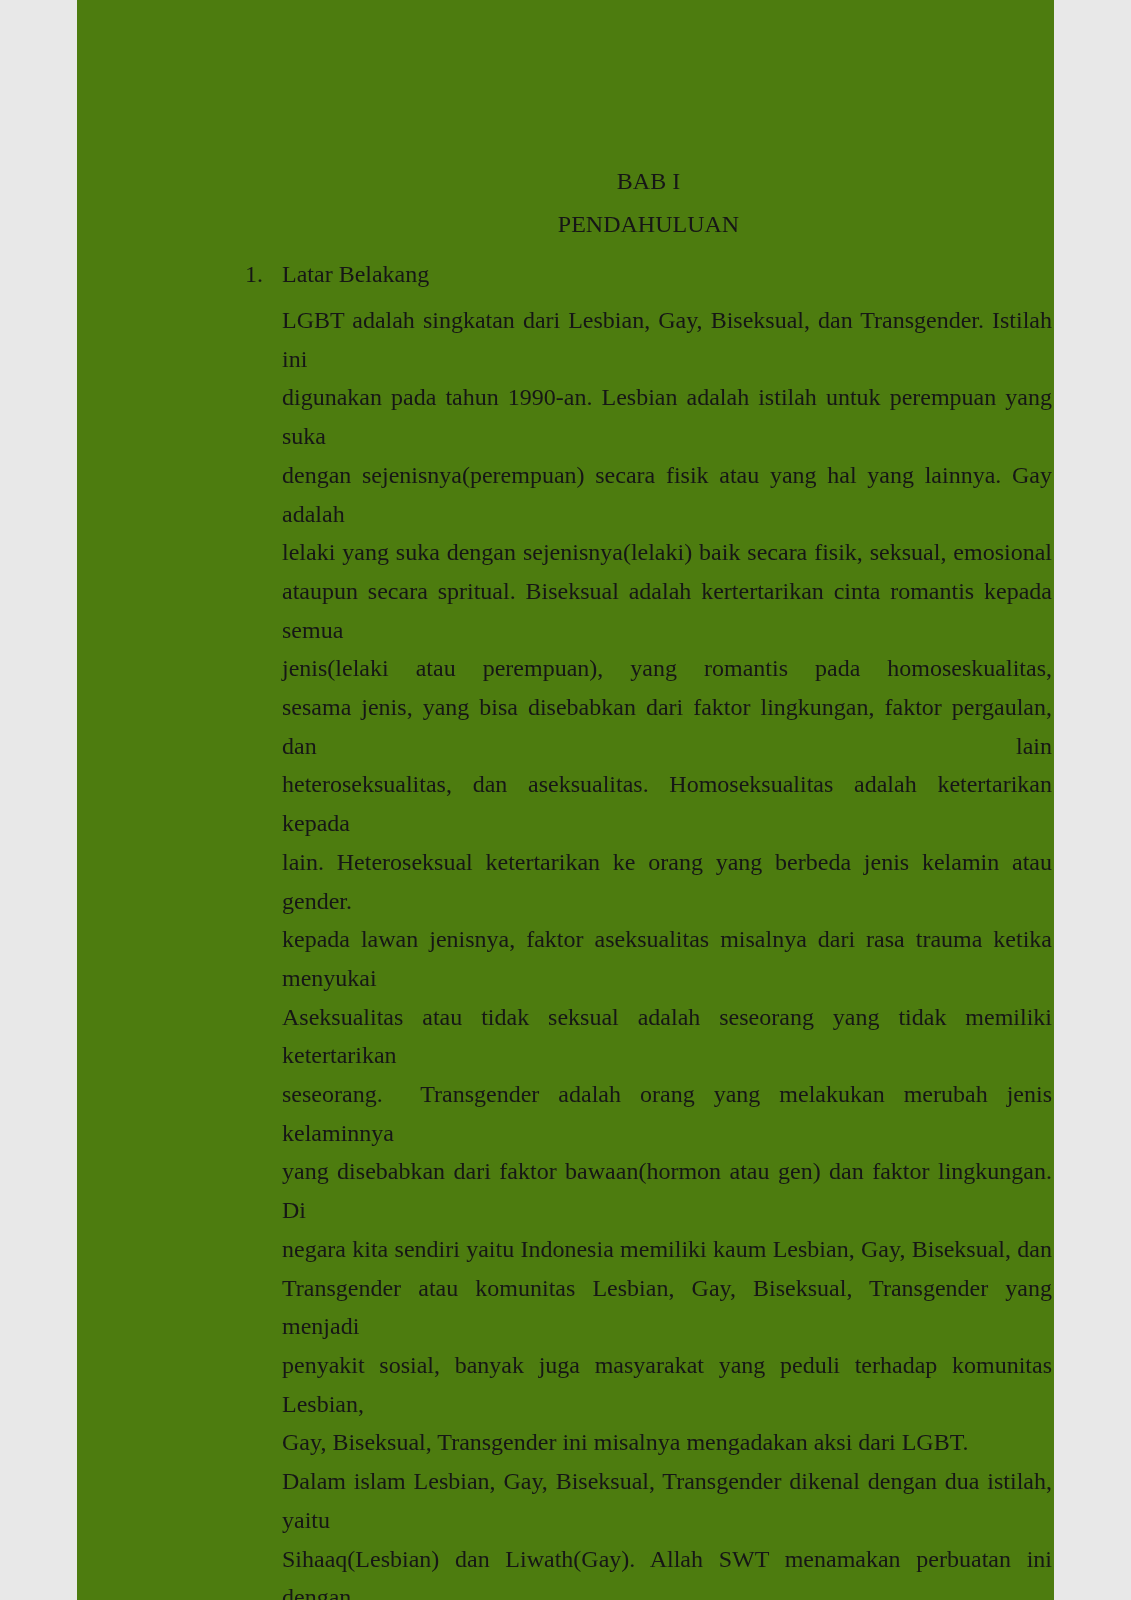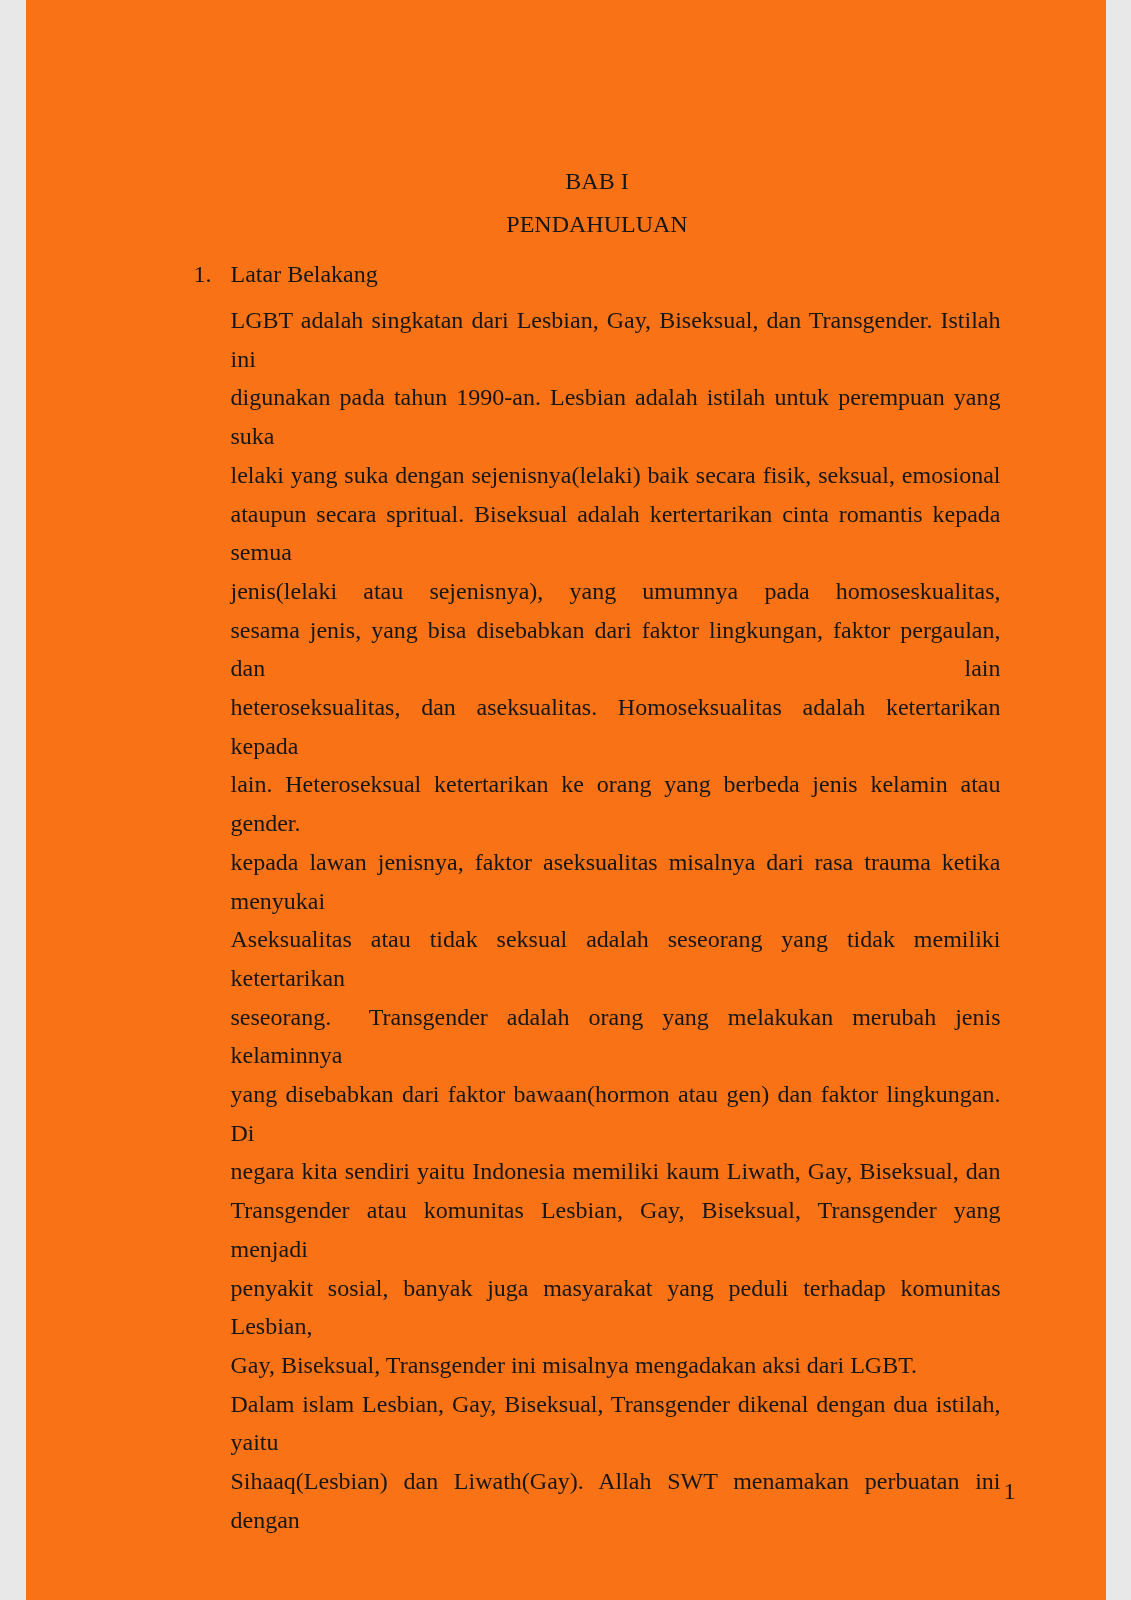--- a/index.html
+++ b/index.html
@@ -1,19 +1,19 @@
 <!DOCTYPE html>
 <html><head>
 <meta charset="utf-8">
 <style>
   html,body{margin:0;padding:0;background:#e8e8e8;}
   .page{
     position:relative;
-    width:1080px;height:1600px;
-    background:#f97316;
+    width:977px;height:1600px;
+    background:#4d7c0f;
     color:#161616;
     font-family:"Liberation Serif","DejaVu Serif",serif;
     font-size:24px;
     margin:0 auto;
     overflow:hidden;
   }
   .content{position:absolute;left:168px;top:160px;width:807px;}
   .chapter-heading{text-align:center;line-height:43px;}
   .section-row{display:flex;margin-top:8px;line-height:40px;}
   .section-num{width:37px;flex:0 0 37px;}
@@ -35,31 +35,32 @@
     </div>
 
     <div class="section-row">
       <span class="section-num">1.</span>
       <span class="section-title">Latar Belakang</span>
     </div>
 
     <div class="bodyblock">
         <div class="tline just"><span>LGBT adalah singkatan dari Lesbian, Gay, Biseksual, dan Transgender. Istilah ini</span></div>
         <div class="tline just"><span>digunakan pada tahun 1990-an. Lesbian adalah istilah untuk perempuan yang suka</span></div>
+        <div class="tline just"><span>dengan sejenisnya(perempuan) secara fisik atau yang hal yang lainnya. Gay adalah</span></div>
         <div class="tline just"><span>lelaki yang suka dengan sejenisnya(lelaki) baik secara fisik, seksual, emosional</span></div>
         <div class="tline just"><span>ataupun secara spritual. Biseksual adalah kertertarikan cinta romantis kepada semua</span></div>
-        <div class="tline just"><span>jenis(lelaki atau sejenisnya), yang umumnya pada homoseskualitas,</span></div>
+        <div class="tline just"><span>jenis(lelaki atau perempuan), yang romantis pada homoseskualitas,</span></div>
         <div class="tline just"><span>sesama jenis, yang bisa disebabkan dari faktor lingkungan, faktor pergaulan, dan lain</span></div>
         <div class="tline just"><span>heteroseksualitas, dan aseksualitas. Homoseksualitas adalah ketertarikan kepada</span></div>
         <div class="tline just"><span>lain. Heteroseksual ketertarikan ke orang yang berbeda jenis kelamin atau gender.</span></div>
         <div class="tline just"><span>kepada lawan jenisnya, faktor aseksualitas misalnya dari rasa trauma ketika menyukai</span></div>
         <div class="tline just"><span>Aseksualitas atau tidak seksual adalah seseorang yang tidak memiliki ketertarikan</span></div>
         <div class="tline just"><span>seseorang.  Transgender adalah orang yang melakukan merubah jenis kelaminnya</span></div>
         <div class="tline just"><span>yang disebabkan dari faktor bawaan(hormon atau gen) dan faktor lingkungan. Di</span></div>
-        <div class="tline just"><span>negara kita sendiri yaitu Indonesia memiliki kaum Liwath, Gay, Biseksual, dan</span></div>
+        <div class="tline just"><span>negara kita sendiri yaitu Indonesia memiliki kaum Lesbian, Gay, Biseksual, dan</span></div>
         <div class="tline just"><span>Transgender atau komunitas Lesbian, Gay, Biseksual, Transgender yang menjadi</span></div>
         <div class="tline just"><span>penyakit sosial, banyak juga masyarakat yang peduli terhadap komunitas Lesbian,</span></div>
         <div class="tline"><span>Gay, Biseksual, Transgender ini misalnya mengadakan aksi dari LGBT.</span></div>
       </div>
 
     <div class="bodyblock" style="margin-top:0">
         <div class="tline just"><span>Dalam islam Lesbian, Gay, Biseksual, Transgender dikenal dengan dua istilah, yaitu</span></div>
         <div class="tline just"><span>Sihaaq(Lesbian) dan Liwath(Gay). Allah SWT menamakan perbuatan ini dengan</span></div>
       </div>
 

